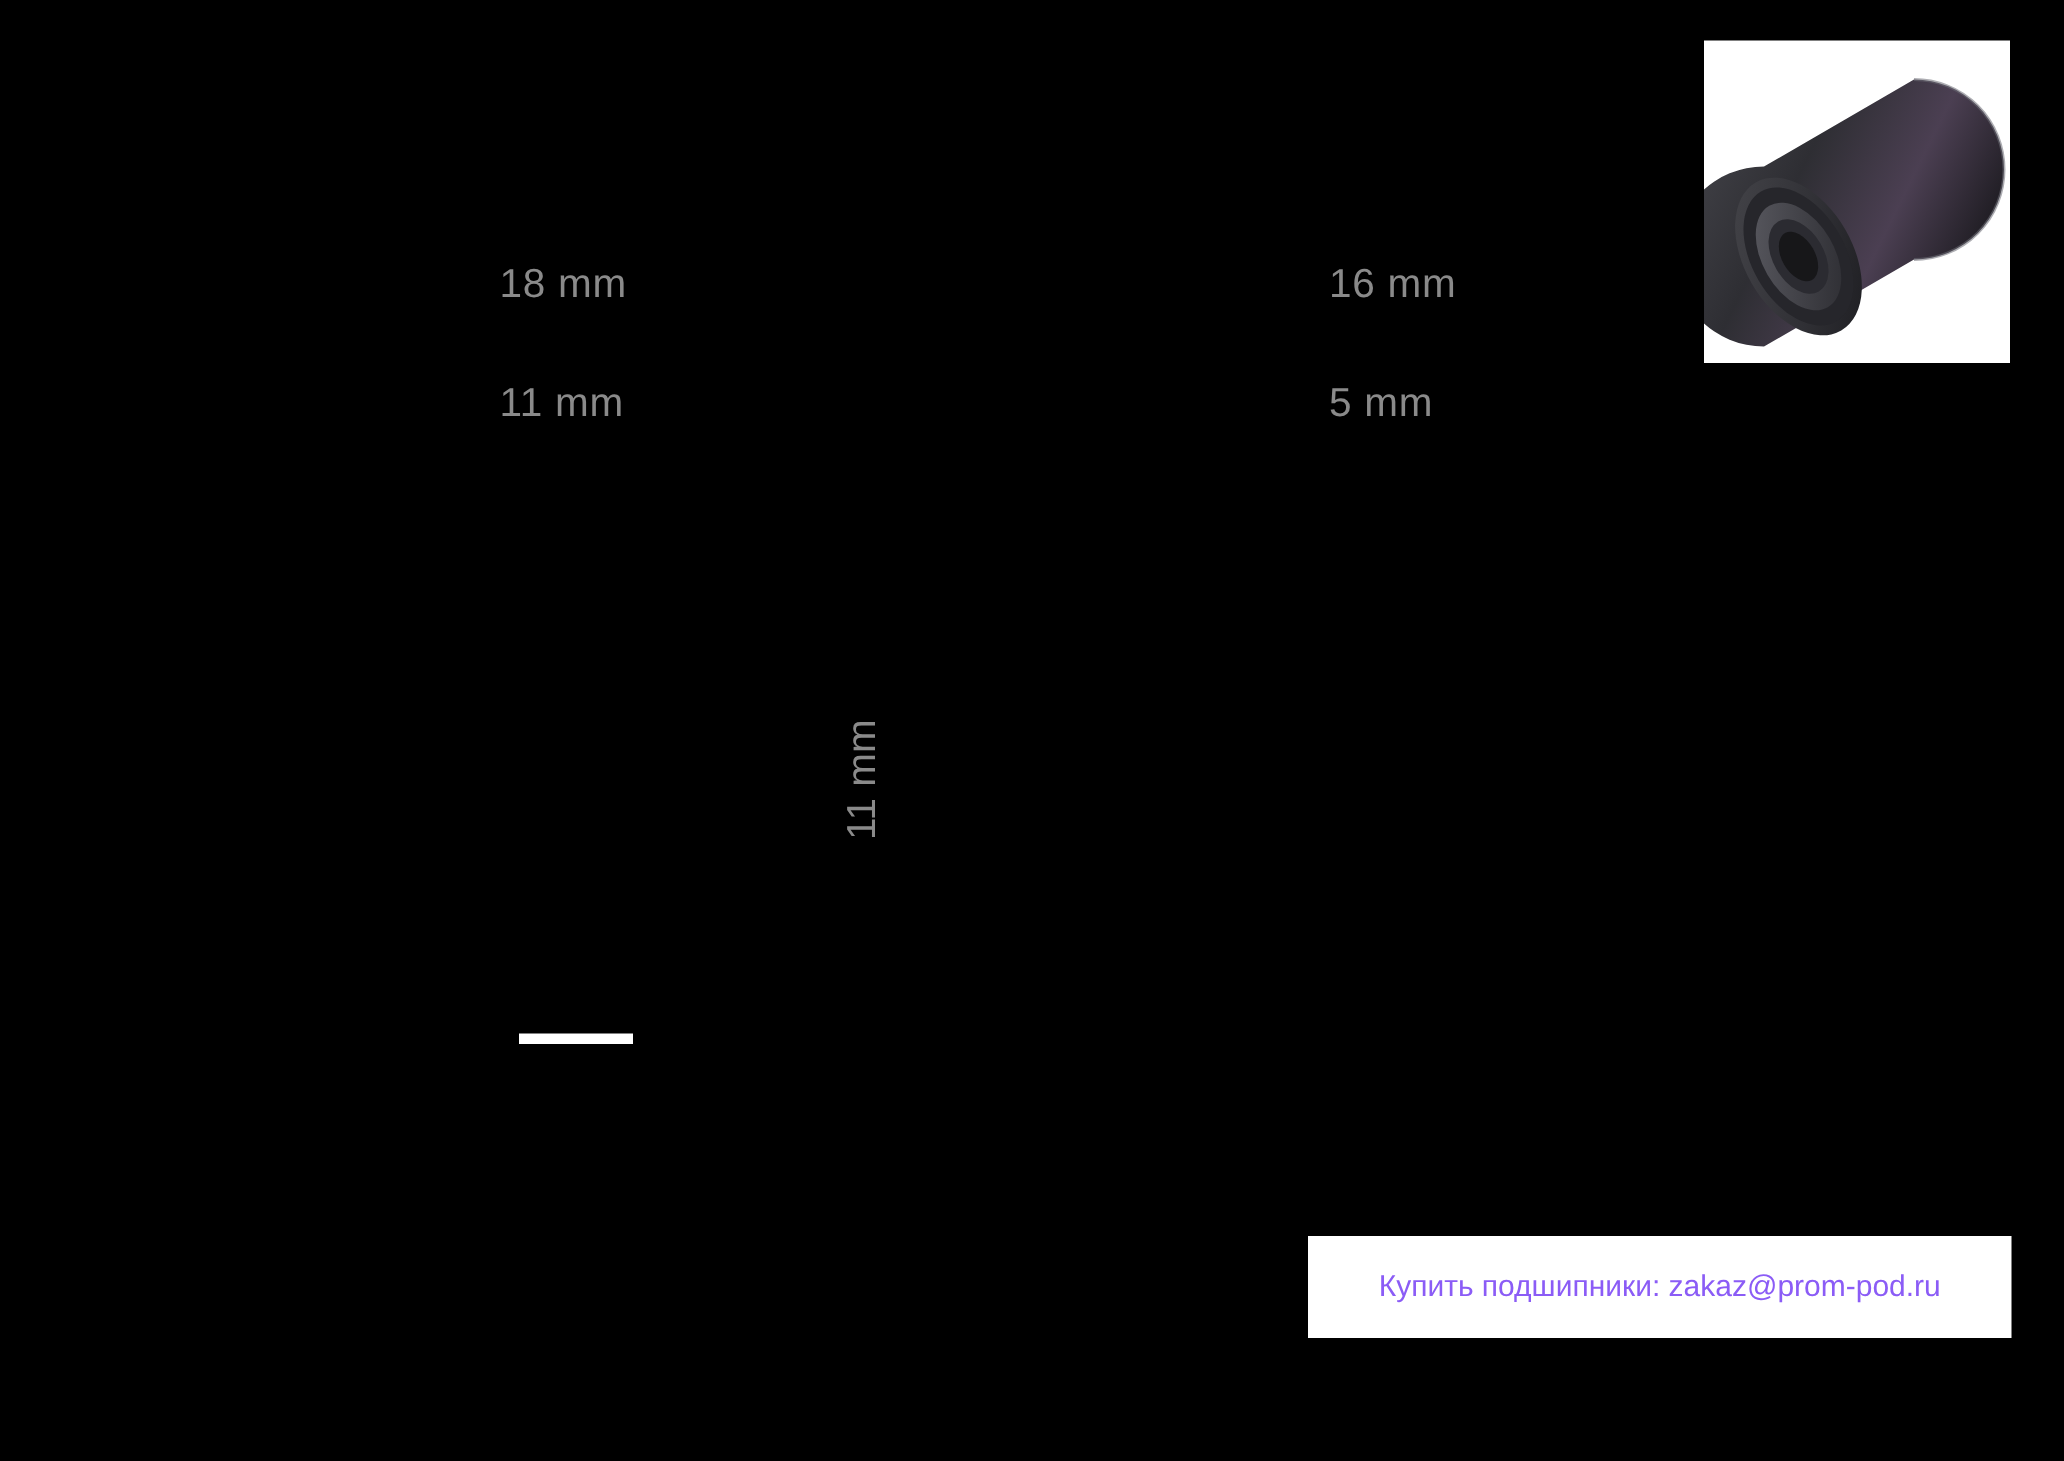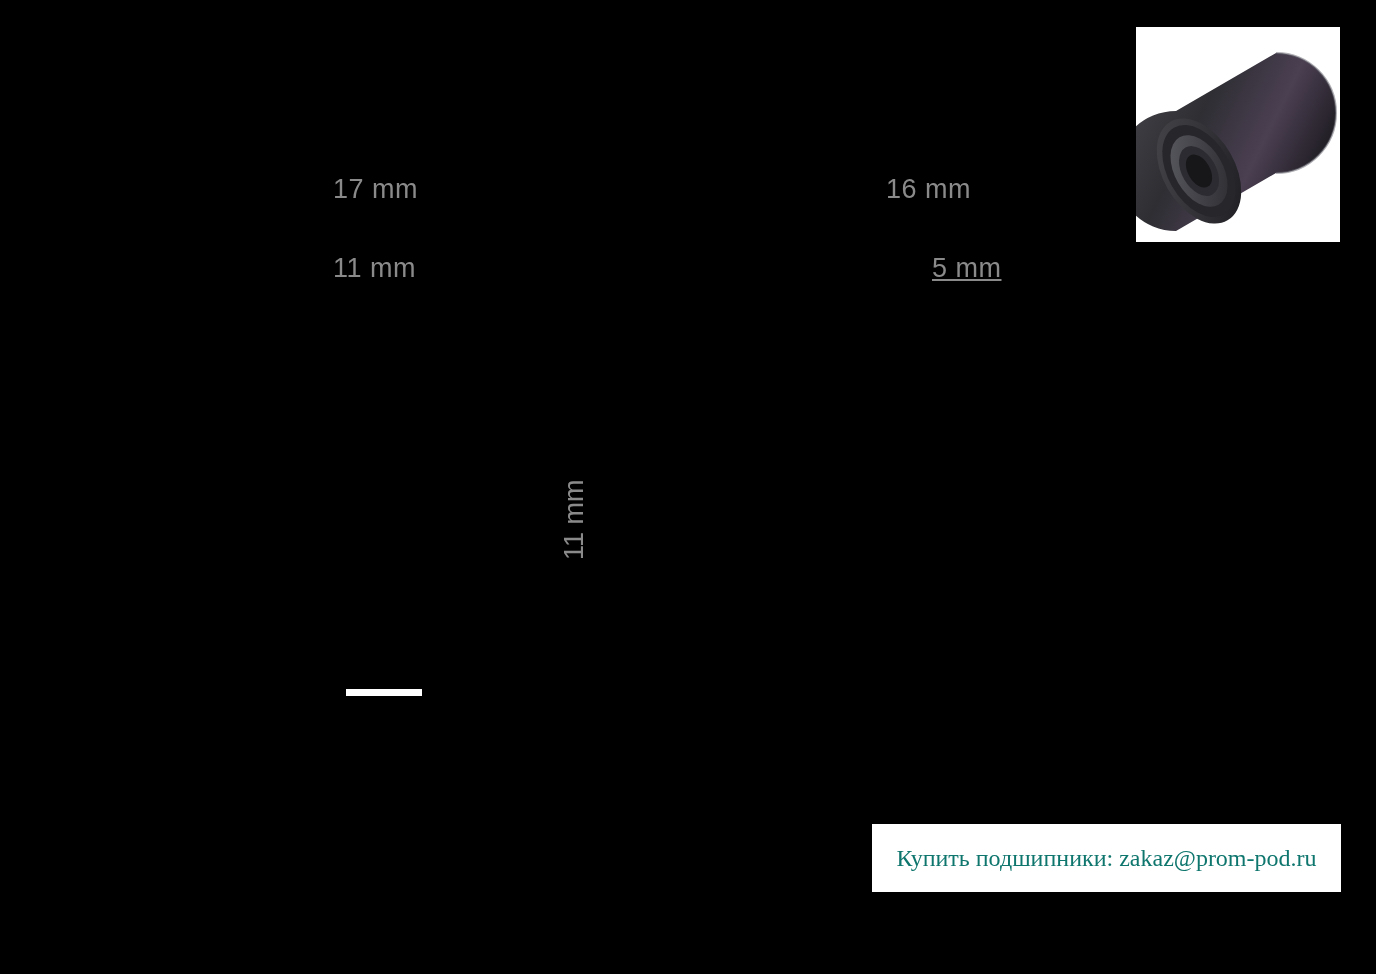--- a/index.html
+++ b/index.html
@@ -23,21 +23,21 @@
     position: absolute;
     color: #8a8a8a;
     font-size: 27px;
     font-family: "Liberation Sans", sans-serif;
     letter-spacing: 0.5px;
     white-space: nowrap;
   }
   #dim-bore-outer { left: 333px;  top: 174px; }
   #dim-bore-inner { left: 333px;  top: 253px; }
   #dim-od         { left: 886px;  top: 174px; text-align: right; }
-  #dim-width      { left: 932px;  top: 253px; text-decoration: underline; }
+  #dim-width      { left: 886px;  top: 253px; }
 
   #dim-height {
     position: absolute;
     left: 544px;
     top: 470px;
     width: 120px;
     height: 120px;
     color: #8a8a8a;
     font-size: 27px;
     white-space: nowrap;
@@ -75,32 +75,32 @@
     left: 872px;
     top: 824px;
     width: 469px;
     height: 68px;
     background: #ffffff;
     display: flex;
     align-items: center;
     justify-content: center;
   }
   #contact-banner .contact-text {
-    color: #0f766e;
-    font-size: 24px;
-    font-family: Liberation Serif, serif;
+    color: #8b5cf6;
+    font-size: 20px;
+    font-family: Liberation Sans, sans-serif;
     white-space: nowrap;
   }
 </style>
 </head>
 <body>
 
 <div id="page">
 
-  <div class="dim-label" id="dim-bore-outer">17 mm</div>
+  <div class="dim-label" id="dim-bore-outer">18 mm</div>
 
   <div class="dim-label" id="dim-bore-inner">11 mm</div>
 
   <div class="dim-label" id="dim-od">16 mm</div>
 
   <div class="dim-label" id="dim-width">5 mm</div>
 
   <div id="dim-height">11 mm</div>
 
   <div id="scale-tick"></div>

